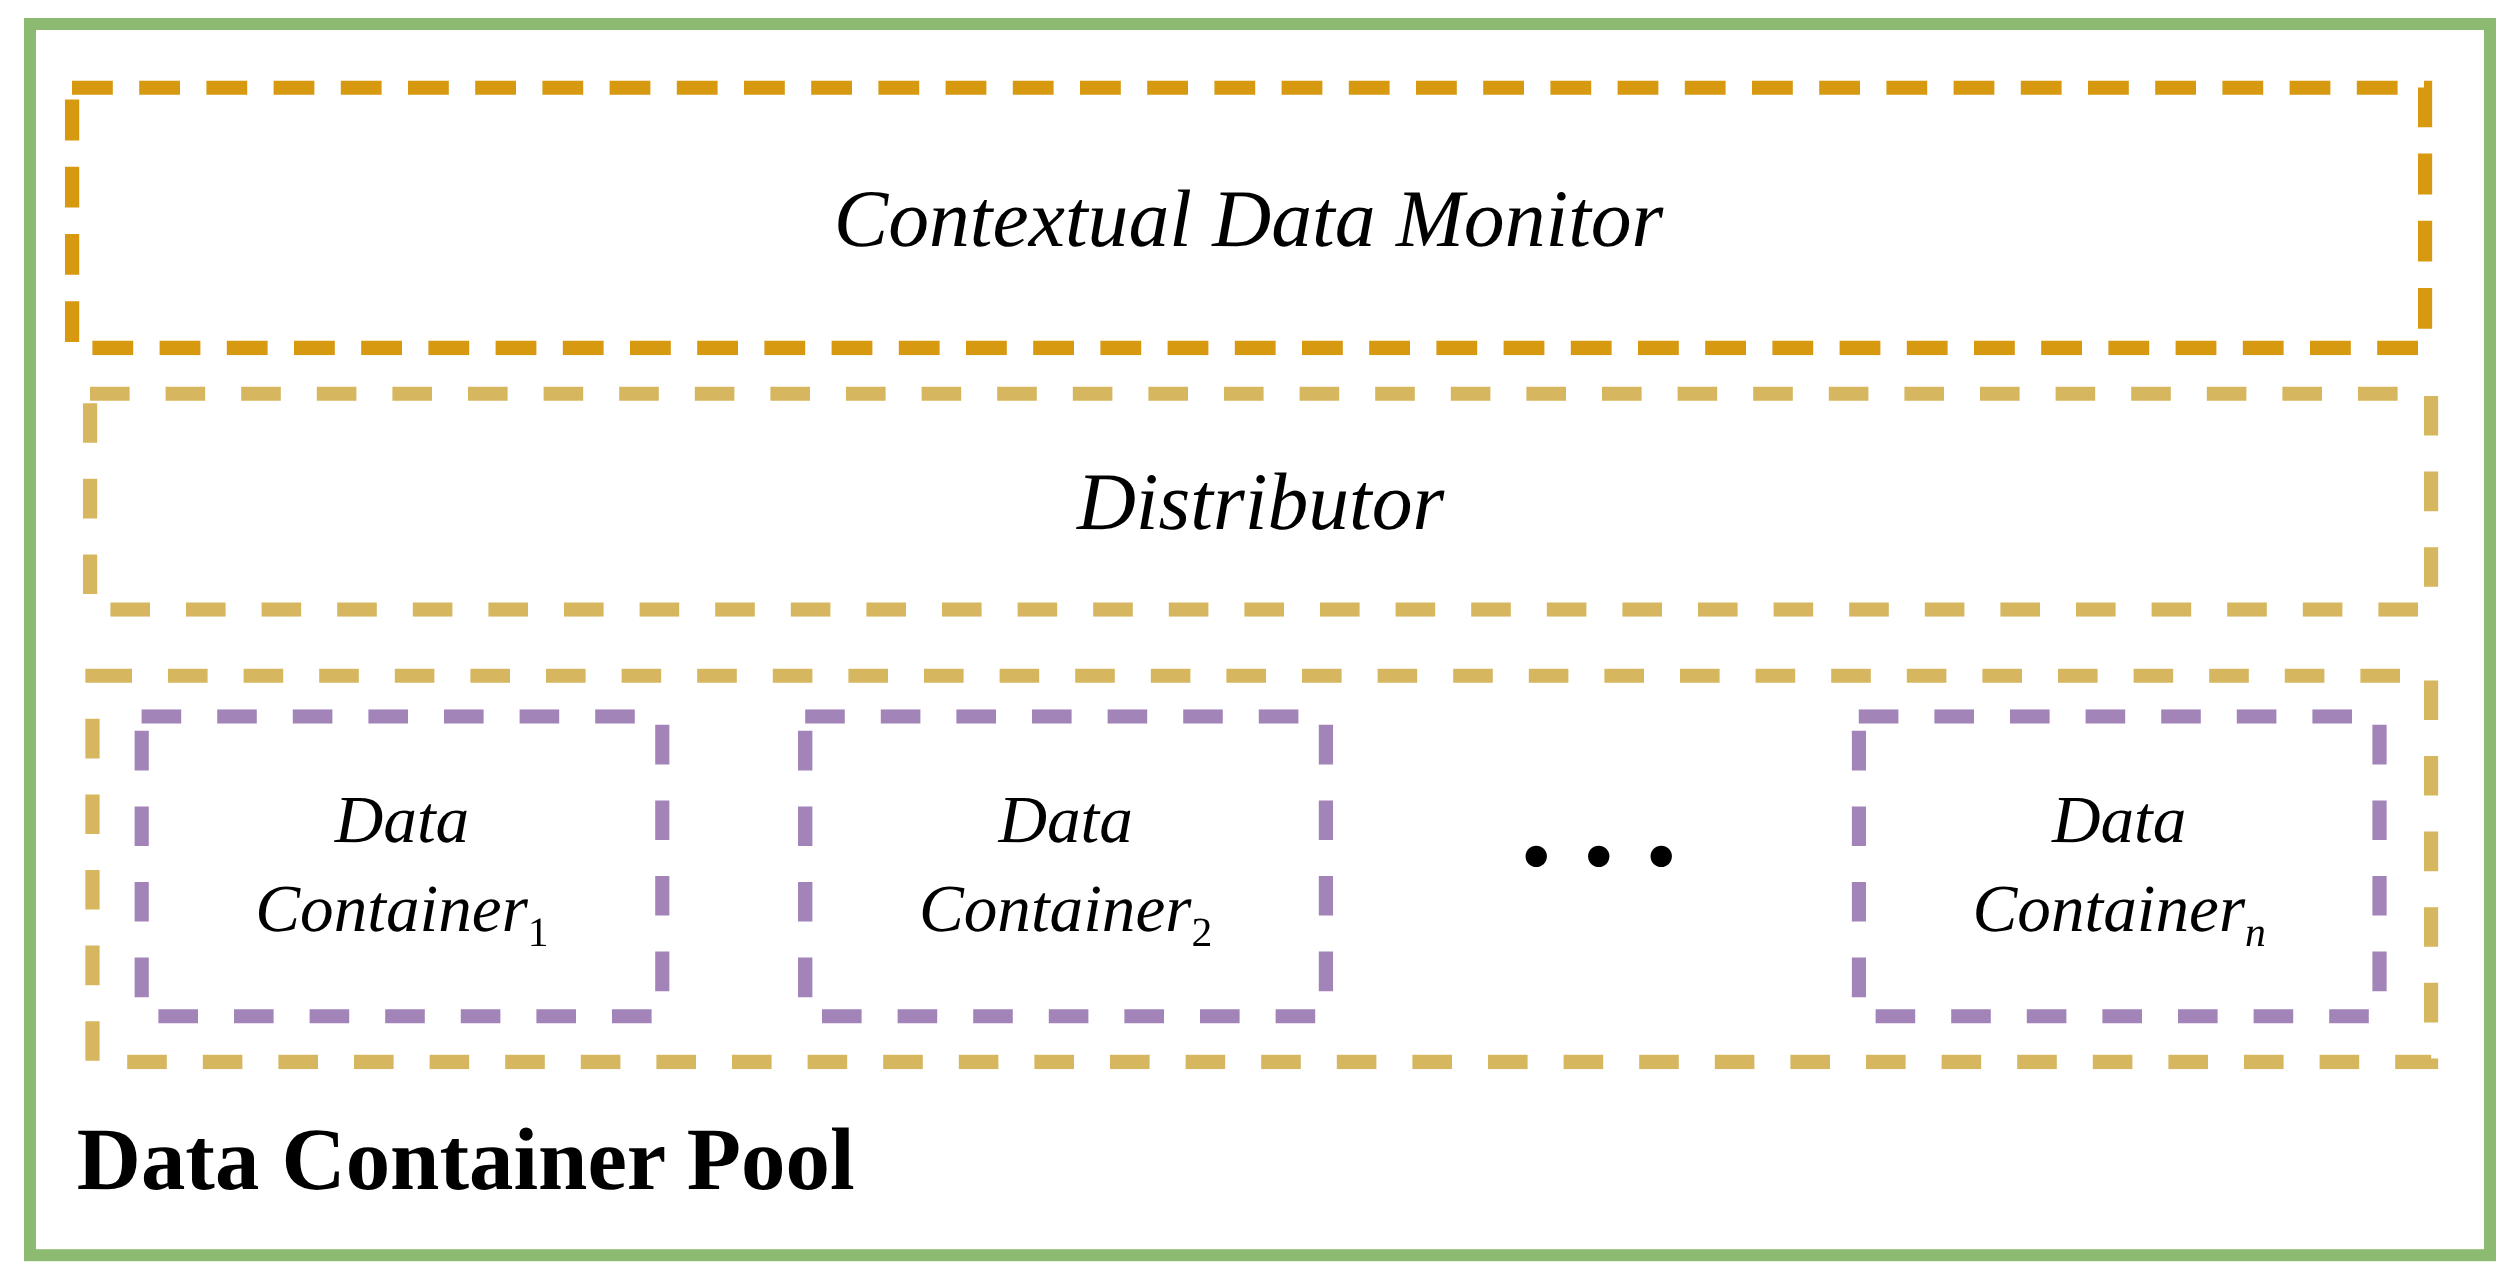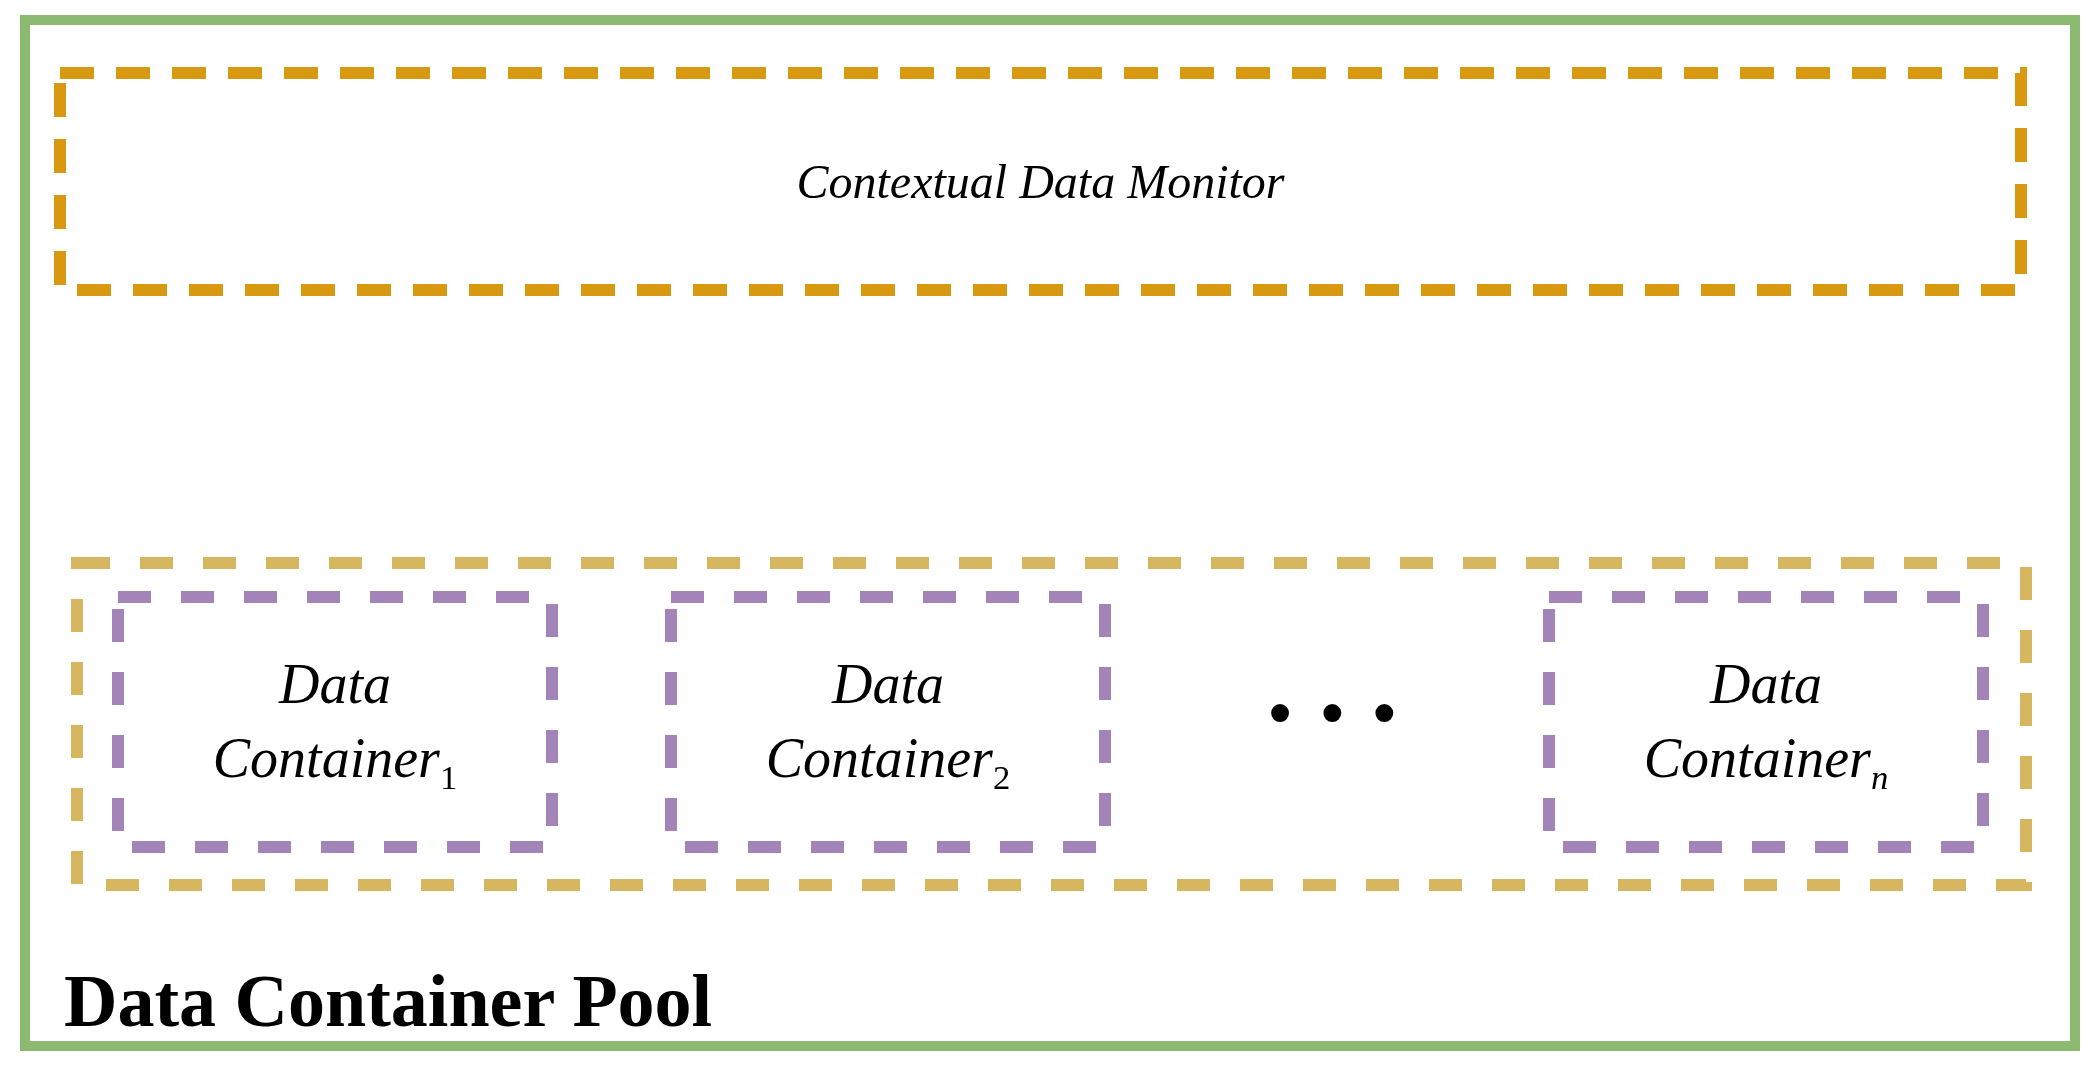--- a/index.html
+++ b/index.html
@@ -51,21 +51,21 @@
     justify-content: center;
     text-align: center;
   }
   .monitor-rect   { stroke: var(--monitor-dash, #d7990f); }
   .distrib-rect   { stroke: var(--distributor-dash, #d6b75f); }
   .pool-rect      { stroke: var(--pool-dash, #d6b75f); }
   .container-rect { stroke: var(--container-dash, #a284b8); }
 
   .row-label {
     font-style: italic;
-    font-size: 48px;
+    font-size: 68px;
     line-height: 1;
   }
   .container-label {
     font-style: italic;
     font-size: 56px;
     line-height: 1.32;
   }
   .container-label .csub {
     font-size: 0.62em;
     font-style: normal;
@@ -83,21 +83,21 @@
   .ellipsis-text {
     font-size: 110px;
     font-weight: bold;
     letter-spacing: 0.14em;
     line-height: 0;
     transform: translateY(-0.08em);
   }
   .pool-title {
     position: absolute;
     left: 64px;
-    top: 964px;
+    top: 930px;
     font-weight: bold;
     font-size: 74px;
     line-height: 1;
     white-space: nowrap;
   }
 </style>
 </head>
 <body>
 
 <div id="canvas">
@@ -106,20 +106,28 @@
 
   <div class="dashbox" style="left:54px; top:67px; width:1973px; height:229px;">
     <svg viewBox="0 0 1973 229" preserveAspectRatio="none">
       <rect class="monitor-rect" x="6" y="6" width="1961" height="217" fill="none" stroke-width="12" stroke-dasharray="34 22"></rect>
     </svg>
     <div class="label-layer">
       <span class="row-label">Contextual Data Monitor</span>
     </div>
   </div>
 
+  <div class="dashbox" style="left:69px; top:322px; width:1963px; height:192px;">
+    <svg viewBox="0 0 1963 192" preserveAspectRatio="none">
+      <rect class="distrib-rect" x="6" y="6" width="1951" height="180" fill="none" stroke-width="12" stroke-dasharray="33 30"></rect>
+    </svg>
+    <div class="label-layer">
+      <span class="row-label">Distributor</span>
+    </div>
+  </div>
 
   <div class="dashbox" style="left:71px; top:557px; width:1961px; height:334px;">
     <svg viewBox="0 0 1961 334" preserveAspectRatio="none">
       <rect class="pool-rect" x="6" y="6" width="1949" height="322" fill="none" stroke-width="12" stroke-dasharray="33 30"></rect>
     </svg>
   </div>
 
   <div class="dashbox" style="left:112px; top:591px; width:446px; height:262px;">
     <svg viewBox="0 0 446 262" preserveAspectRatio="none">
       <rect class="container-rect" x="6" y="6" width="434" height="250" fill="none" stroke-width="12" stroke-dasharray="33 30"></rect>

